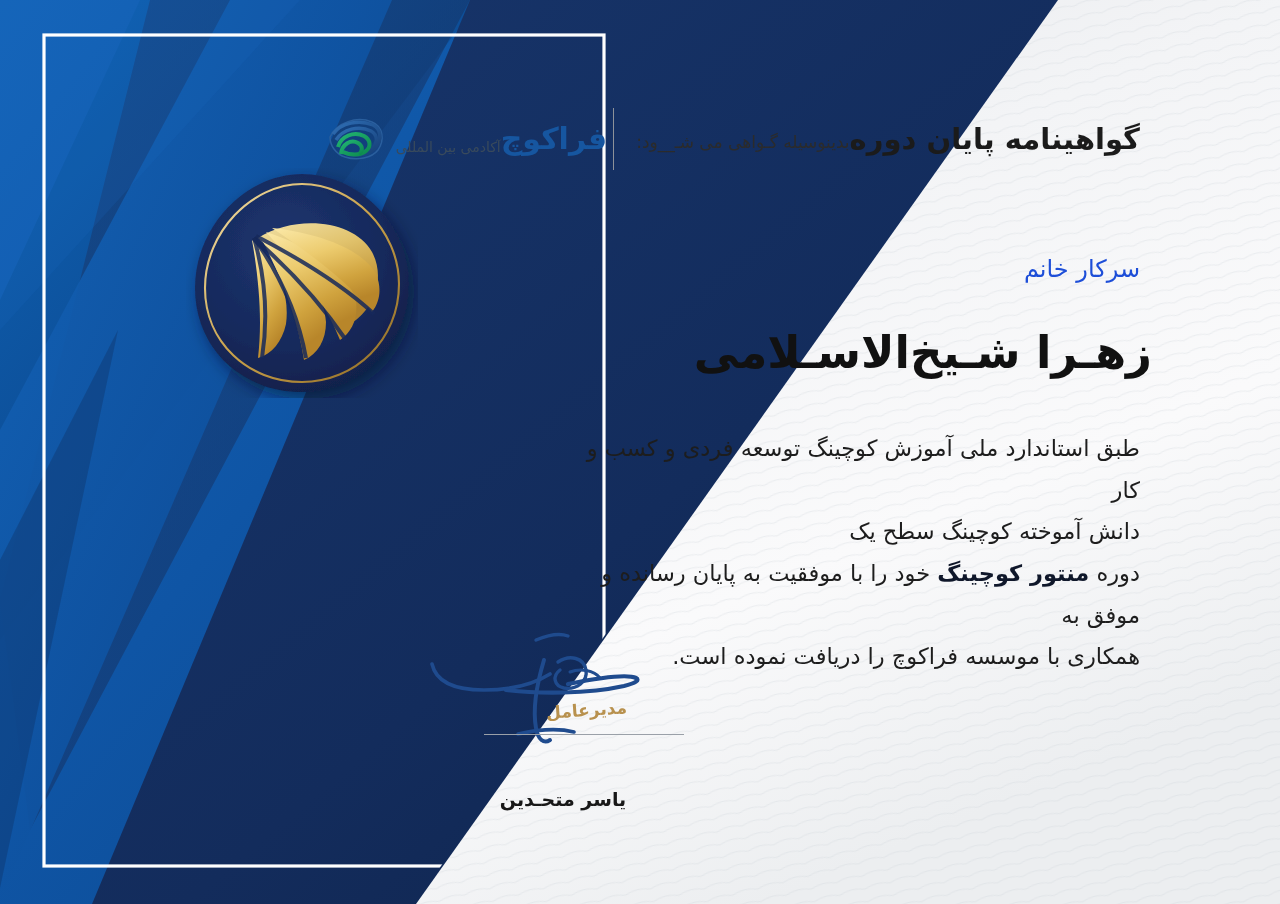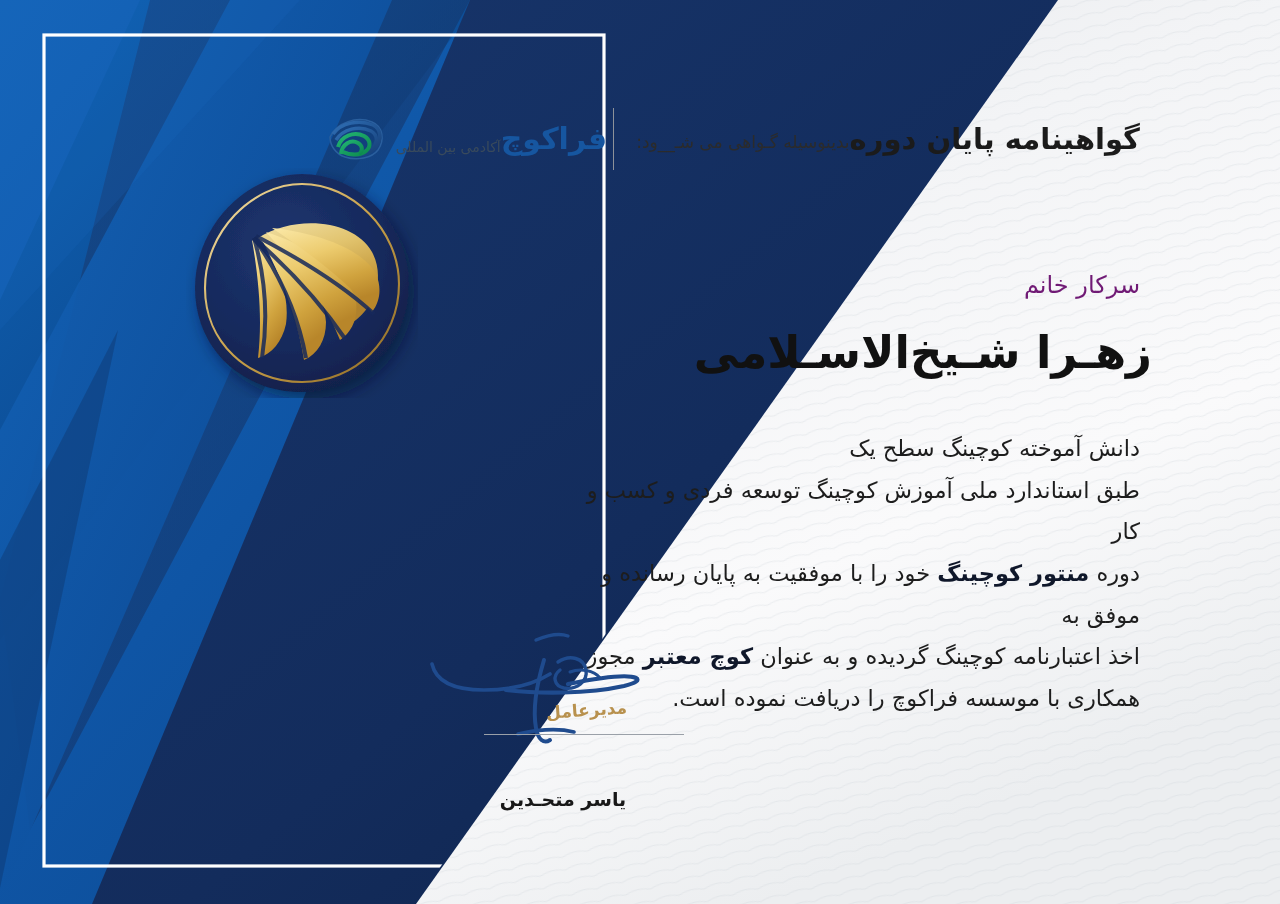--- a/index.html
+++ b/index.html
@@ -119,24 +119,24 @@
     color: #2b2b2b;
     margin-top: 10px;
     white-space: nowrap;
     letter-spacing: 1px;
     text-align: right;
   }
 
   
   .salutation {
     position: absolute;
-    top: 271px;
+    top: 255px;
     right: 140px;
     font-size: 24px;
-    color: #701a75;
+    color: #1d4ed8;
     letter-spacing: 0px;
   }
   .recipient-name {
     position: absolute;
     top: 326px;
     right: 128px;
     font-size: 45px;
     font-weight: bold;
     color: #111111;
     letter-spacing: -0.5px;
@@ -369,24 +369,23 @@
           <div class="brand-name">فراکوچ</div>
           <div class="brand-sub">آکادمی بین المللی</div>
         </div>
       </div>
     </div>
 
     <div class="salutation">سرکار خانم</div>
     <div class="recipient-name">زهـرا شـیخ‌الاسـلامی</div>
 
     <div class="body-text">
+      <div>طبق استاندارد ملی آموزش کوچینگ توسعه فردی و کسب و کار</div>
       <div>دانش آموخته کوچینگ سطح یک</div>
-      <div>طبق استاندارد ملی آموزش کوچینگ توسعه فردی و کسب و کار</div>
       <div><span>دوره </span><span class="hl">منتور کوچینگ</span><span> خود را با موفقیت به پایان رسانده و موفق به</span></div>
-      <div><span>اخذ اعتبارنامه کوچینگ گردیده و به عنوان </span><span class="hl">کوچ معتبر</span><span> مجوز</span></div>
       <div>همکاری با موسسه فراکوچ را دریافت نموده است.</div>
     </div>
 
     <div class="signature-block">
       <svg class="sig-svg" width="290" height="130" viewBox="0 0 290 130">
         <g fill="none" stroke="#1f4b8e" stroke-linecap="round" stroke-linejoin="round">
 
           <path d="M118 16 C 130 11 142 9 150 12" stroke-width="3.4"></path>
 
           <path d="M14 40 C 18 58 36 66 66 66 C 96 66 116 60 132 50" stroke-width="3.6"></path>

